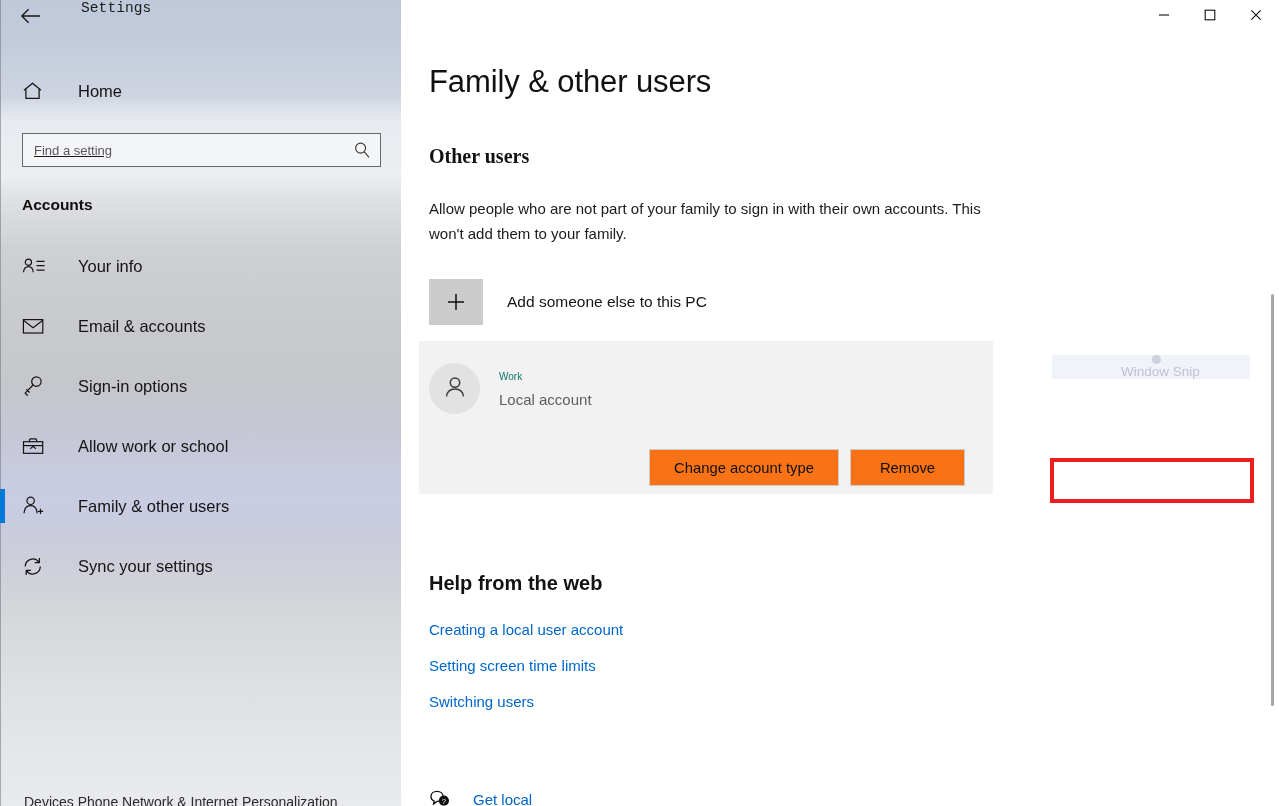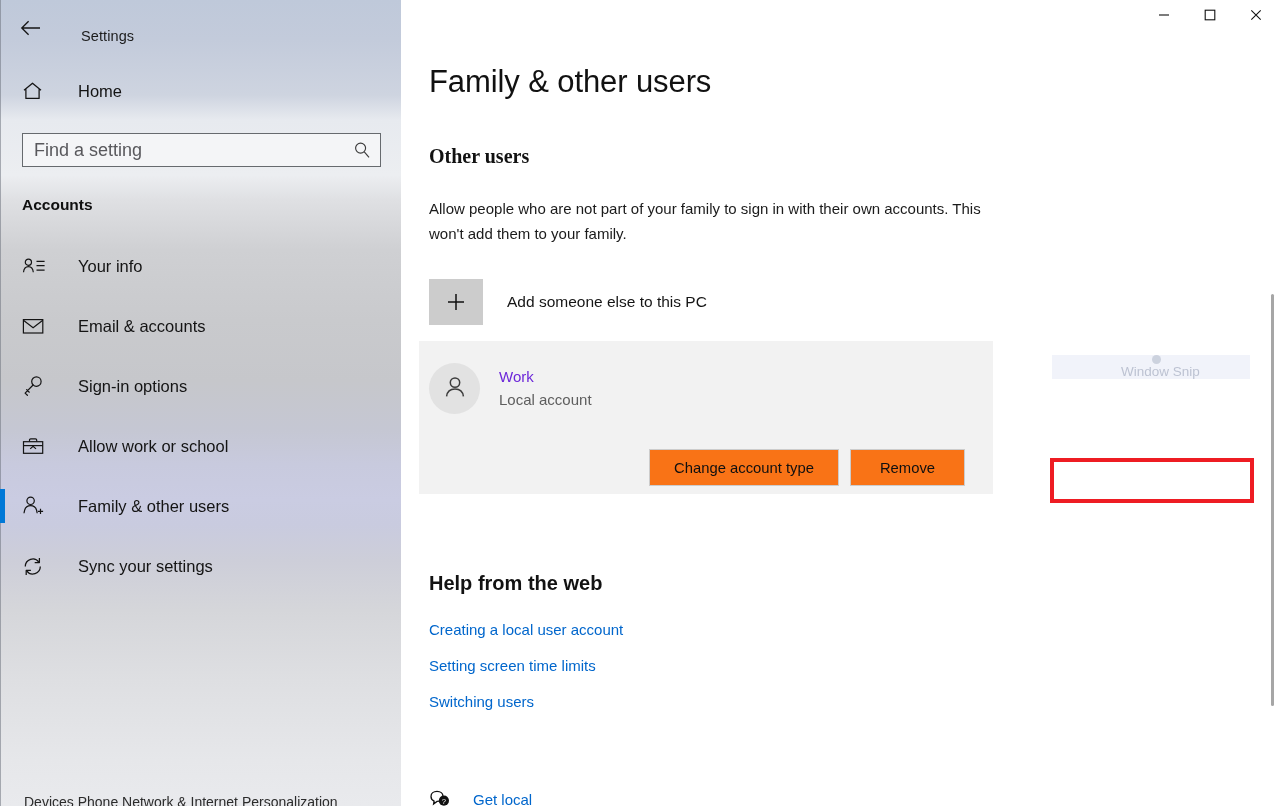--- a/index.html
+++ b/index.html
@@ -48,23 +48,24 @@
     position: absolute;
     left: 0; top: 0; bottom: 0;
     width: 1px;
     background: rgba(110,115,125,0.55);
   }
 
   
   #titlebar {
     height: 44px;
     display: flex;
-    align-items: flex-end;
+    align-items: flex-start;
     position: relative;
     z-index: 2;
+    font-family: Liberation Mono, monospace;
   }
   #back-btn {
     width: 46px; height: 32px;
     margin-left: 8px;
     display: flex; align-items: center; justify-content: center;
     cursor: default;
   }
   #back-btn svg { display: block; }
   #settings-title {
     font-size: 14.5px;
@@ -102,23 +103,24 @@
     align-items: center;
     position: relative;
     z-index: 2;
   }
   #search-input {
     flex: 1;
     border: none;
     outline: none;
     background: transparent;
     font-family: "Liberation Sans", sans-serif;
-    font-size: 18px;
+    font-size: 13px;
     color: #1b1b1b;
     padding-left: 11px;
+    text-decoration: underline;
   }
   #search-input::placeholder { color: #58585c; opacity: 1; }
   #search-icon-btn {
     width: 36px; height: 32px;
     display: flex; align-items: center; justify-content: center;
   }
 
   
   #accounts-heading {
     margin: 29px 0 0 22px;
@@ -266,22 +268,22 @@
   }
   #avatar {
     width: 51px; height: 51px;
     border-radius: 50%;
     background: #e2e2e2;
     display: flex; align-items: center; justify-content: center;
     flex: 0 0 51px;
   }
   #user-text { margin-left: 19px; }
   #user-name {
-    font-size: 15px;
-    color: #6d28d9;
+    font-size: 10px;
+    color: #0f766e;
     line-height: 20px;
   }
   #user-type {
     font-size: 15px;
     color: #5e5e5e;
     line-height: 22px;
     margin-top: 2px;
   }
   #card-buttons {
     position: absolute;

